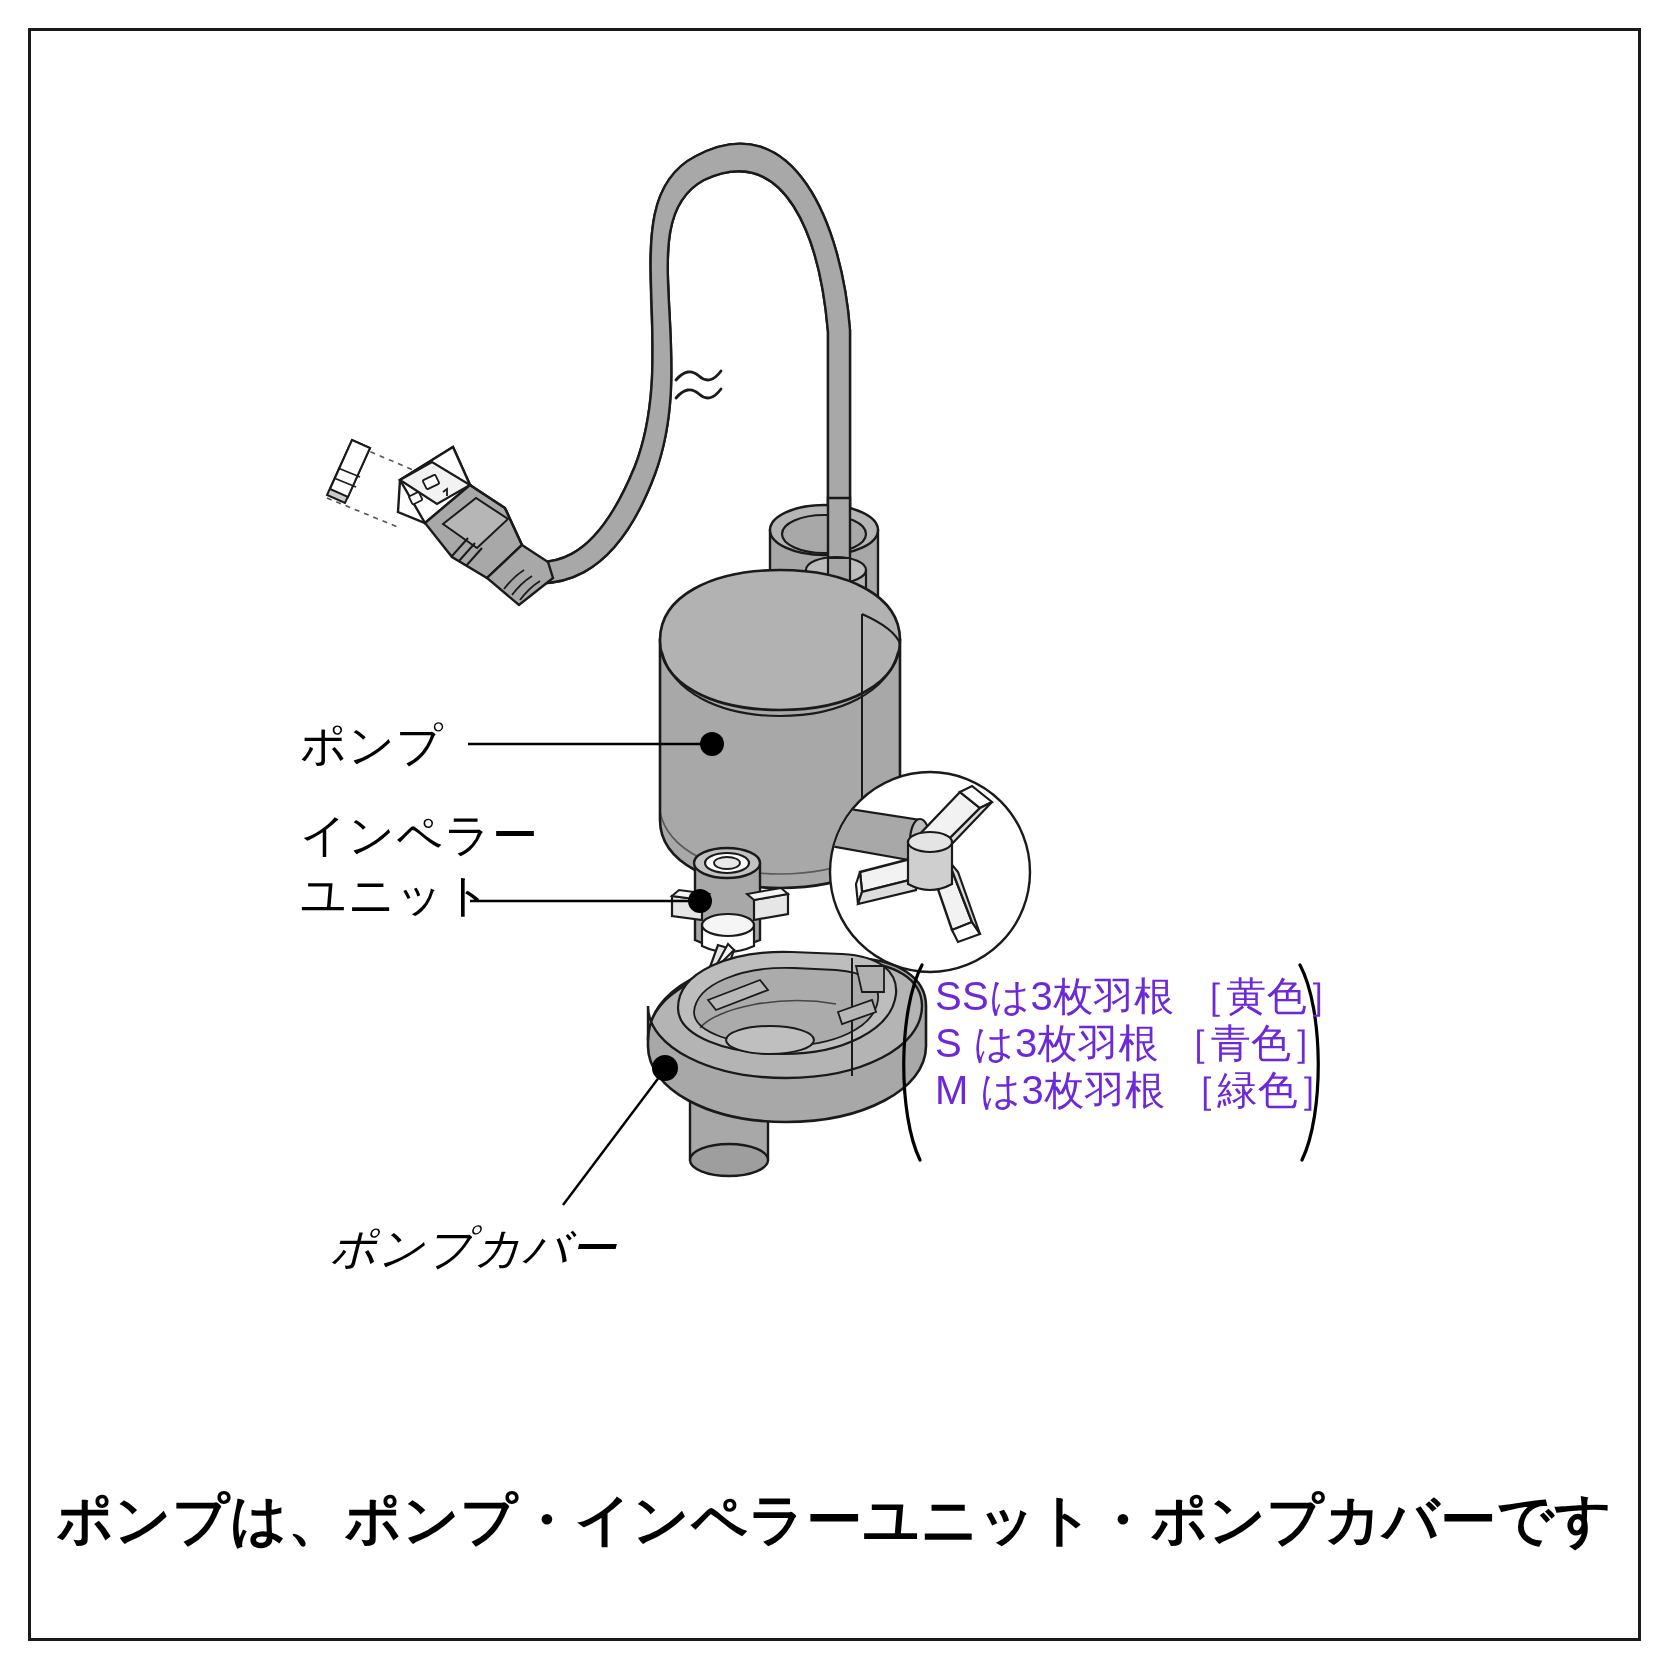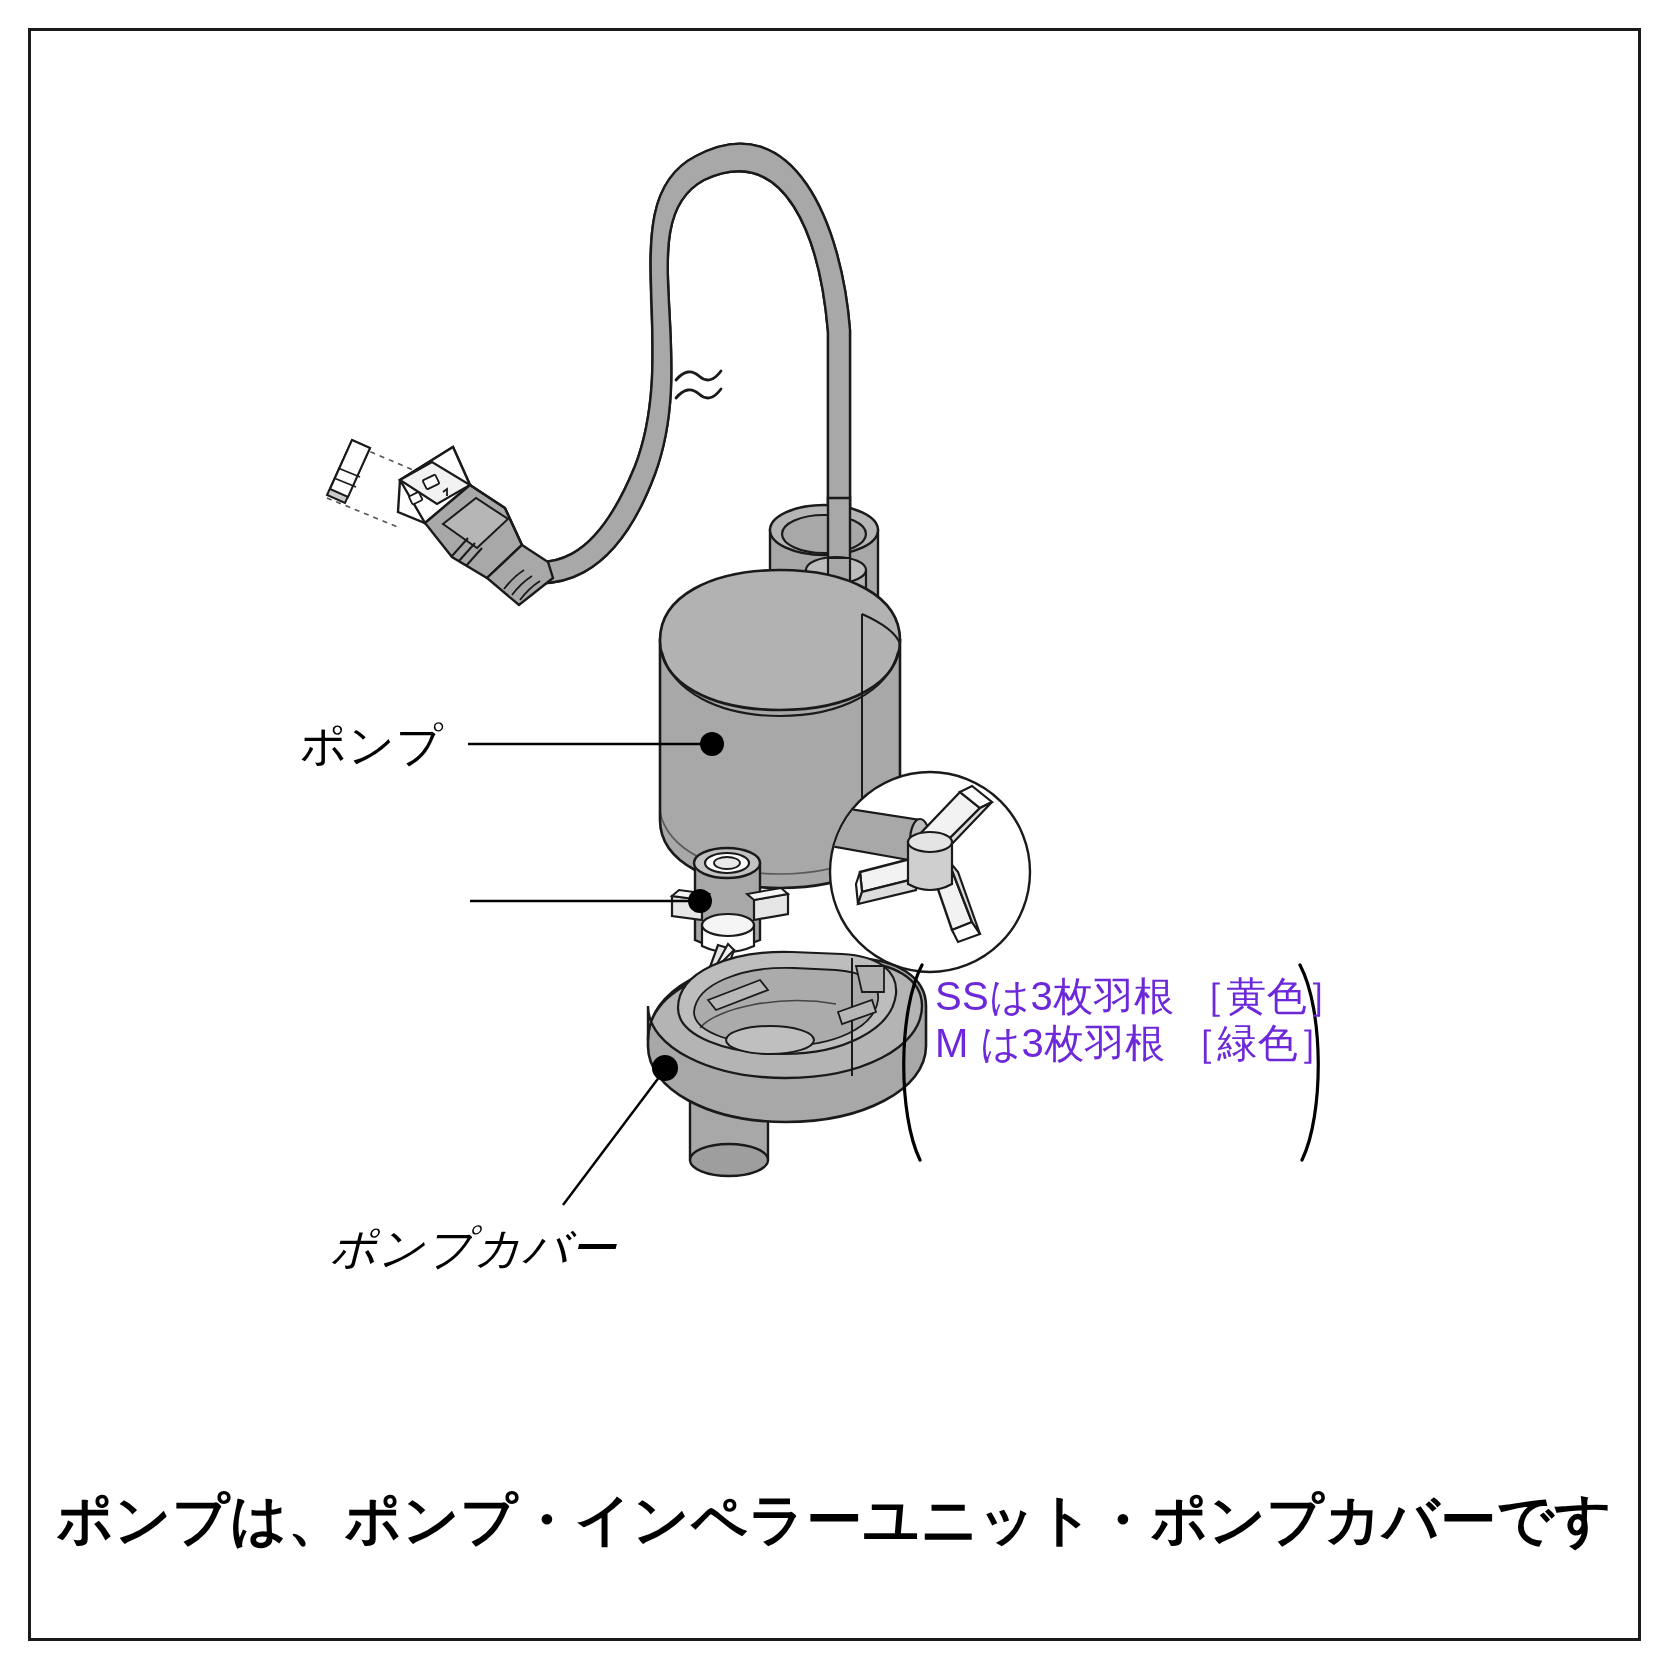--- a/index.html
+++ b/index.html
@@ -352,25 +352,30 @@
     <line x1="563" y1="1205" x2="660" y2="1076" stroke="#000000" stroke-width="2.4"></line>
 
     <g fill="none" stroke="#000000" stroke-width="3.2" stroke-linecap="round">
       <path d="M922 965 C 898 1010, 898 1115, 920 1160"></path>
       <path d="M1300 965 C 1324 1010, 1324 1115, 1302 1160"></path>
     </g>
   </svg>
 
   <div class="label callout-label" id="label-pump">ポンプ</div>
 
+  <div class="label callout-label" id="label-impeller">
+    <div>インペラー</div>
+    <div>ユニット</div>
+  </div>
 
   <div class="label callout-label" id="label-cover">ポンプカバー</div>
 
   <div id="bracket-block">
     <div id="bracket-rows">
       <div class="bracket-row">SSは3枚羽根 ［黄色］</div>
+      <div class="bracket-row">S は3枚羽根 ［青色］</div>
       <div class="bracket-row">M は3枚羽根 ［緑色］</div>
     </div>
   </div>
 
   <div id="caption">ポンプは、ポンプ・インペラーユニット・ポンプカバーです</div>
 
 </div>
 
 </body></html>

